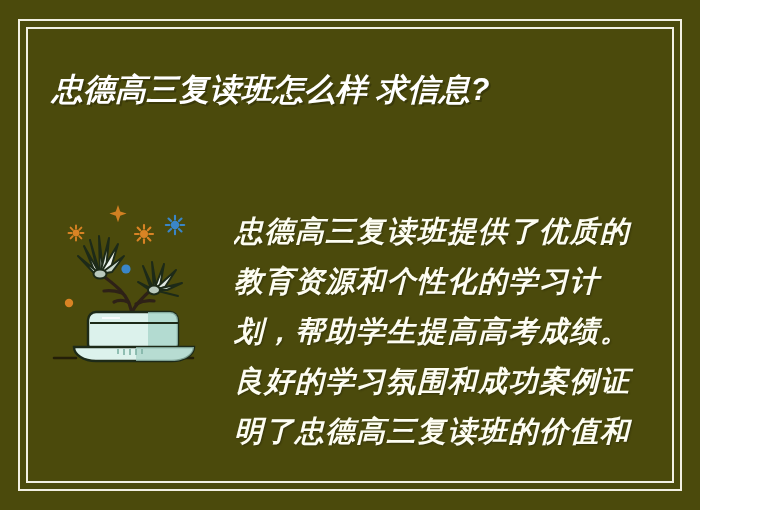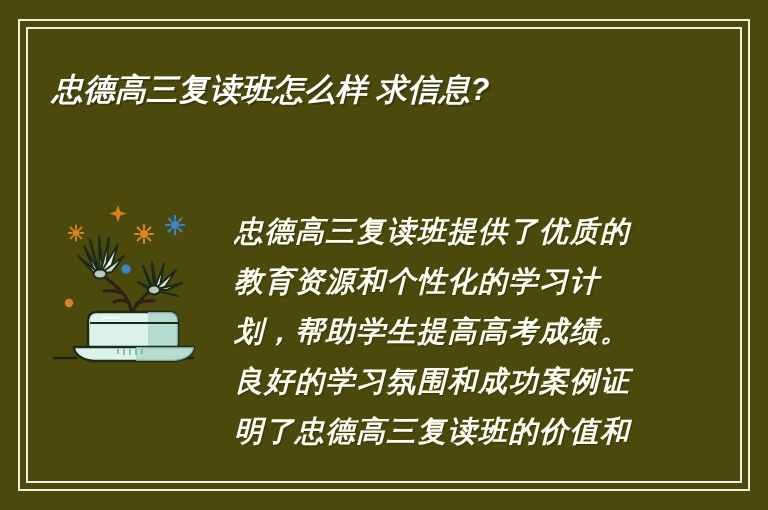--- a/index.html
+++ b/index.html
@@ -7,21 +7,21 @@
     padding: 0;
   }
   body {
     width: 768px;
     height: 510px;
     overflow: hidden;
     font-family: "Liberation Sans", sans-serif;
   }
   #poster {
     position: relative;
-    width: 768px;
+    width: 700px;
     height: 510px;
     background: #4b4a0c;
     overflow: hidden;
   }
 
   
   .frame-outer {
     position: absolute;
     left: 18px;
     top: 19px;

